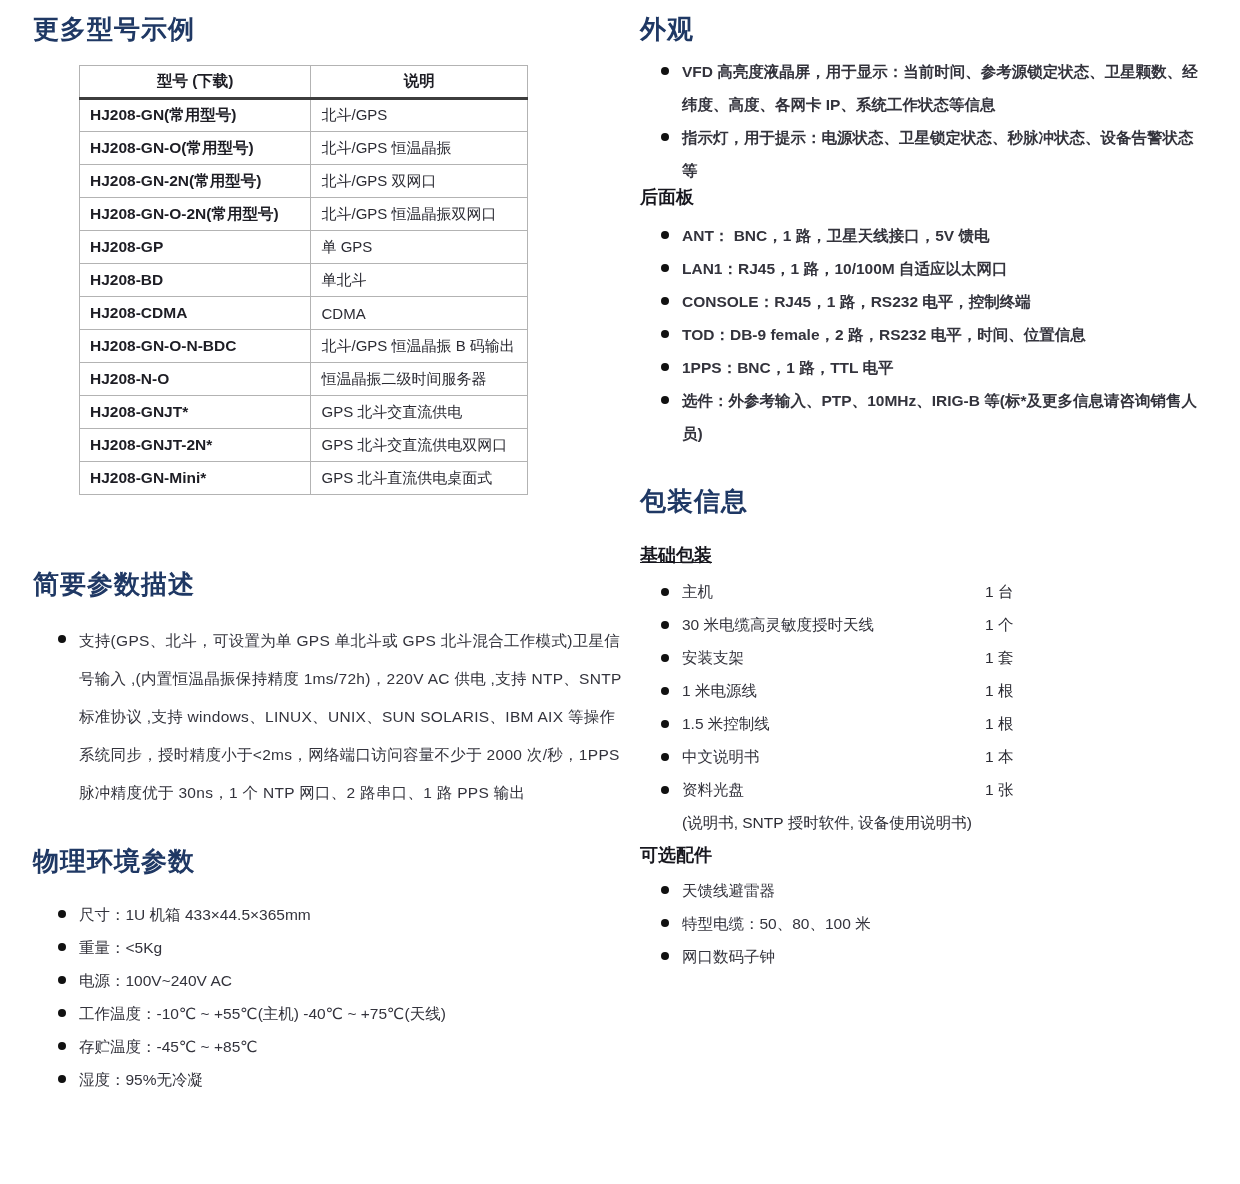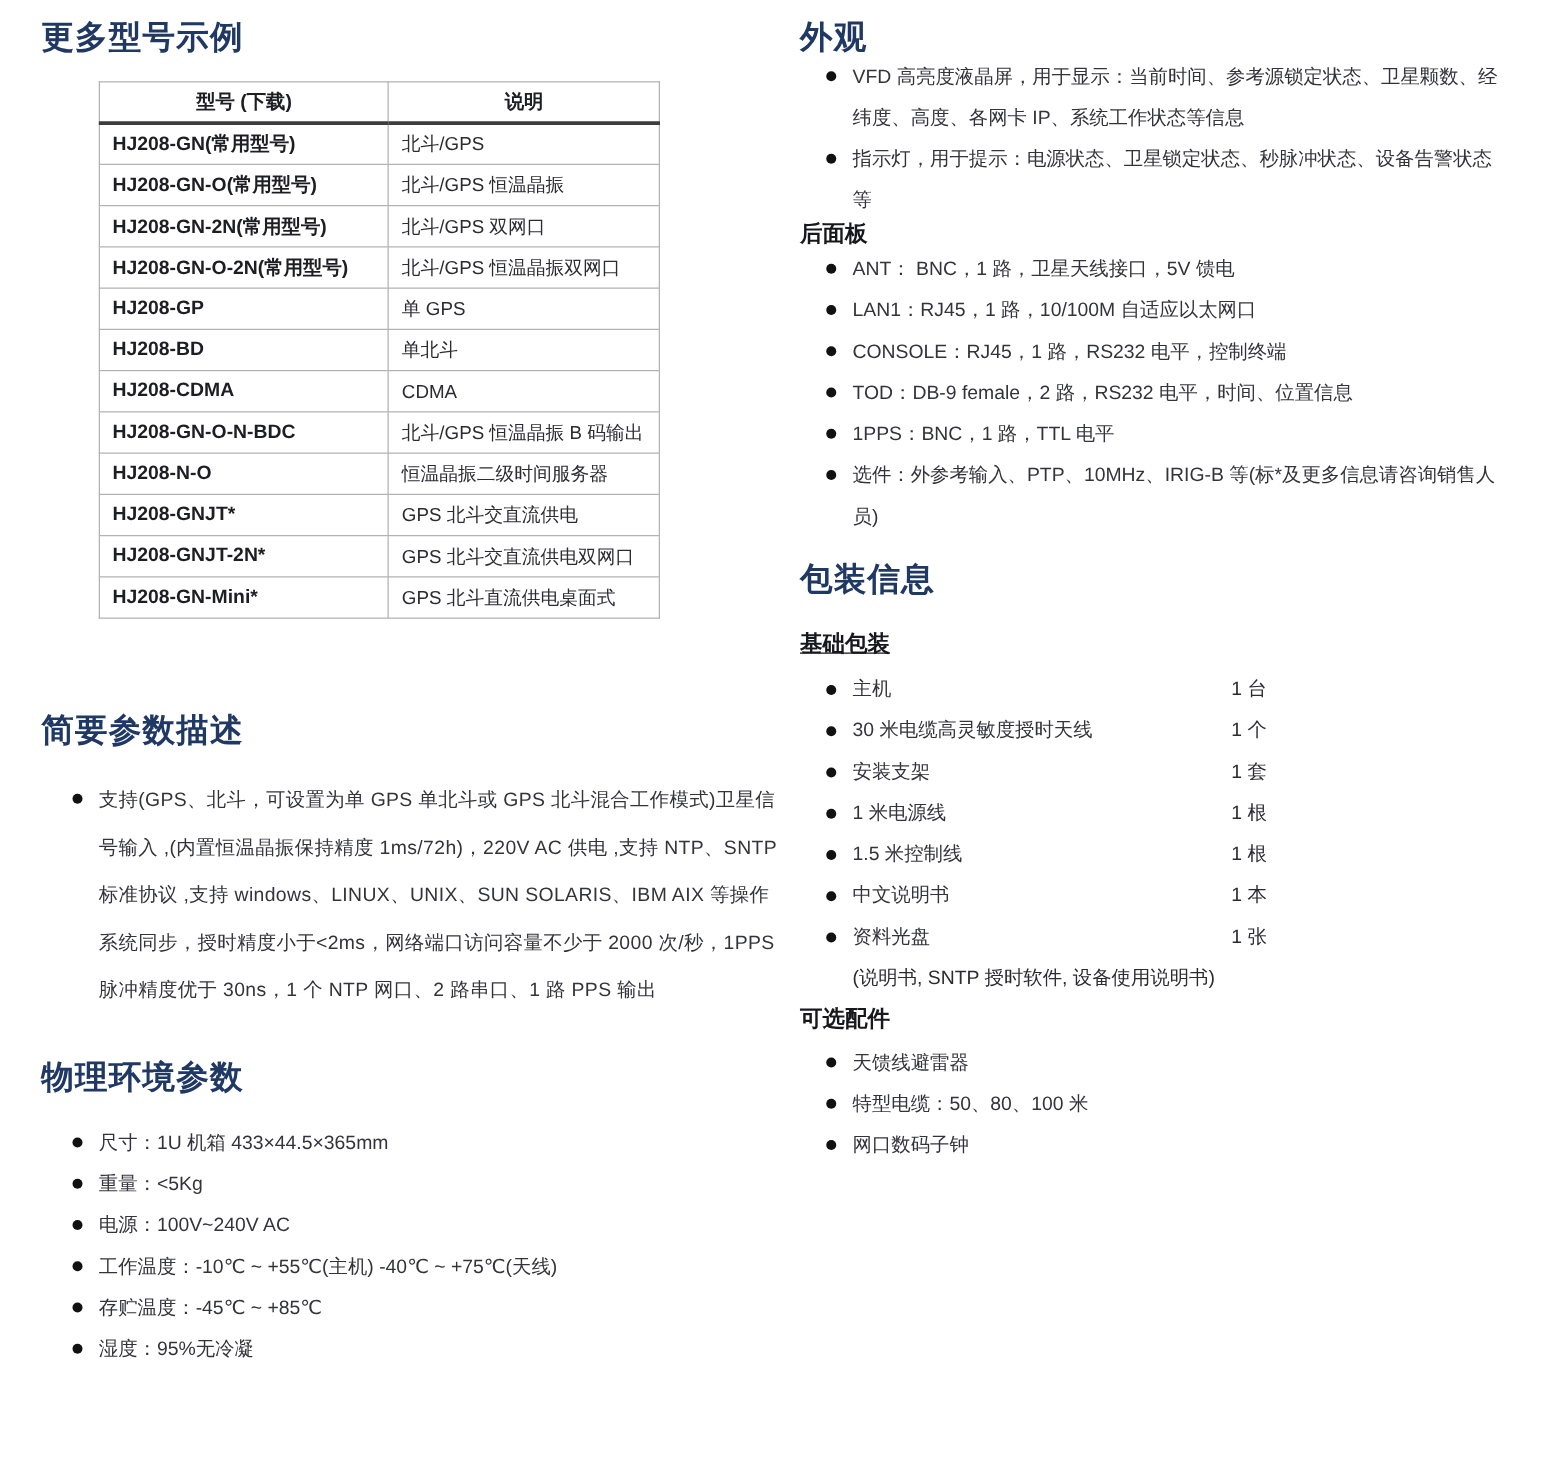--- a/index.html
+++ b/index.html
@@ -58,25 +58,25 @@
   .brief-heading { margin-top: 74px; }
   .brief-bullets { margin-top: 22px; padding-left: 25px; }
   .brief-bullets .btext { font-size: 15.5px; line-height: 38px; letter-spacing: 0.3px; }
   .phys-heading { margin-top: 34px; }
   .phys-bullets { margin-top: 20px; padding-left: 25px; }
   .phys-bullets .btext { font-size: 15.5px; line-height: 33px; }
   .phys-bullets .dot { margin-top: 12px; }
 
   
   .panel-sub { margin-top: 24px; }
-  .panel-bullets { padding-left: 21px; }
+  .panel-bullets { margin-top: 10px; padding-left: 21px; font-weight: bold; }
   .panel-bullets .btext { font-size: 15.5px; line-height: 33px; }
   .panel-bullets .dot { margin-top: 12px; }
 
-  .pack-heading { margin-top: 18px; }
+  .pack-heading { margin-top: 38px; font-family: Liberation Mono, monospace; }
   .pack-sub { margin-top: 26px; text-decoration: underline; }
   .pack-items { margin-top: 8px; padding-left: 21px; }
   .pack-items .brow { position: relative; }
   .pack-items .btext { font-size: 15.5px; line-height: 33px; }
   .pack-items .qty {
     position: absolute; left: 324px; top: 0;
     font-size: 15.5px; line-height: 33px; color: #2b2b33;
     white-space: nowrap;
   }
   .pack-note { margin-left: 42px; font-size: 15.5px; line-height: 33px; color: #2b2b33; }

